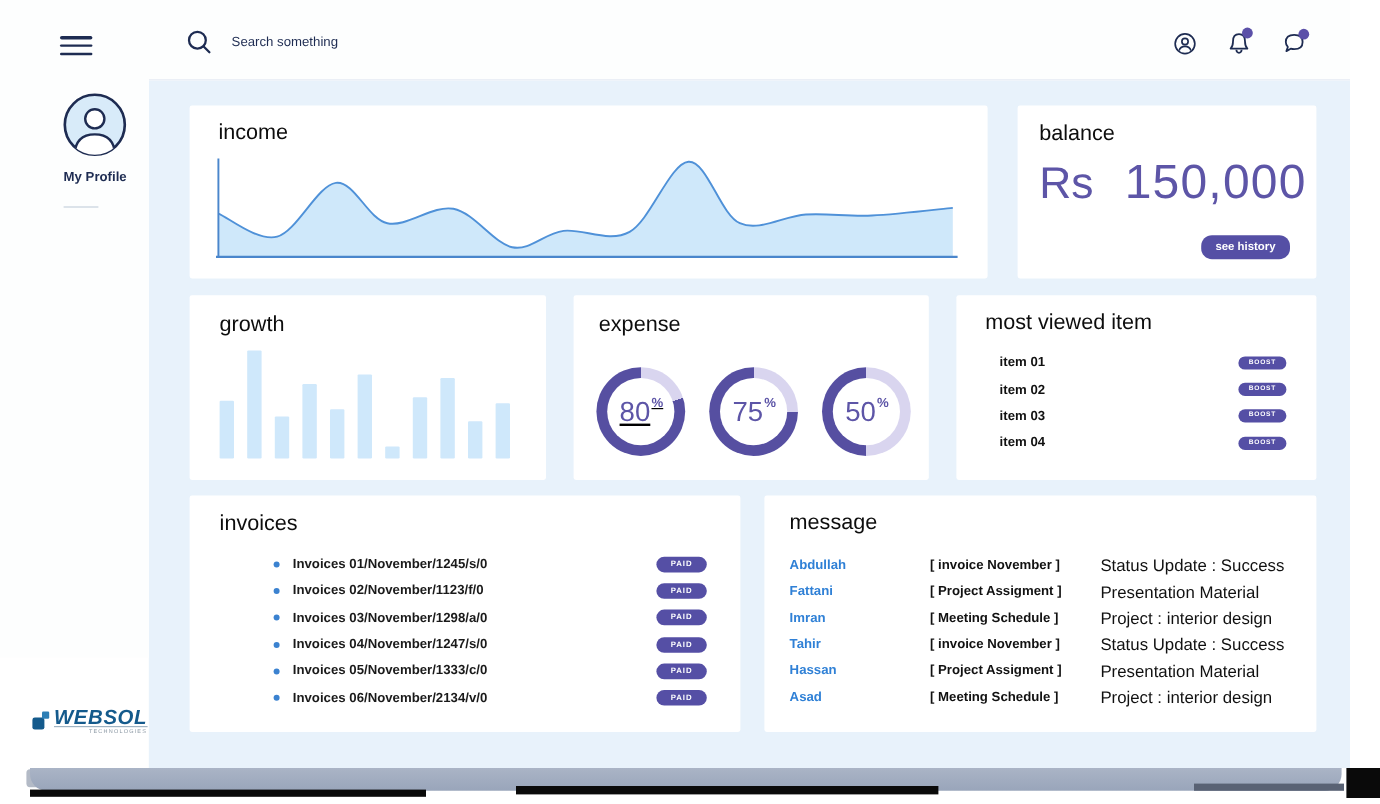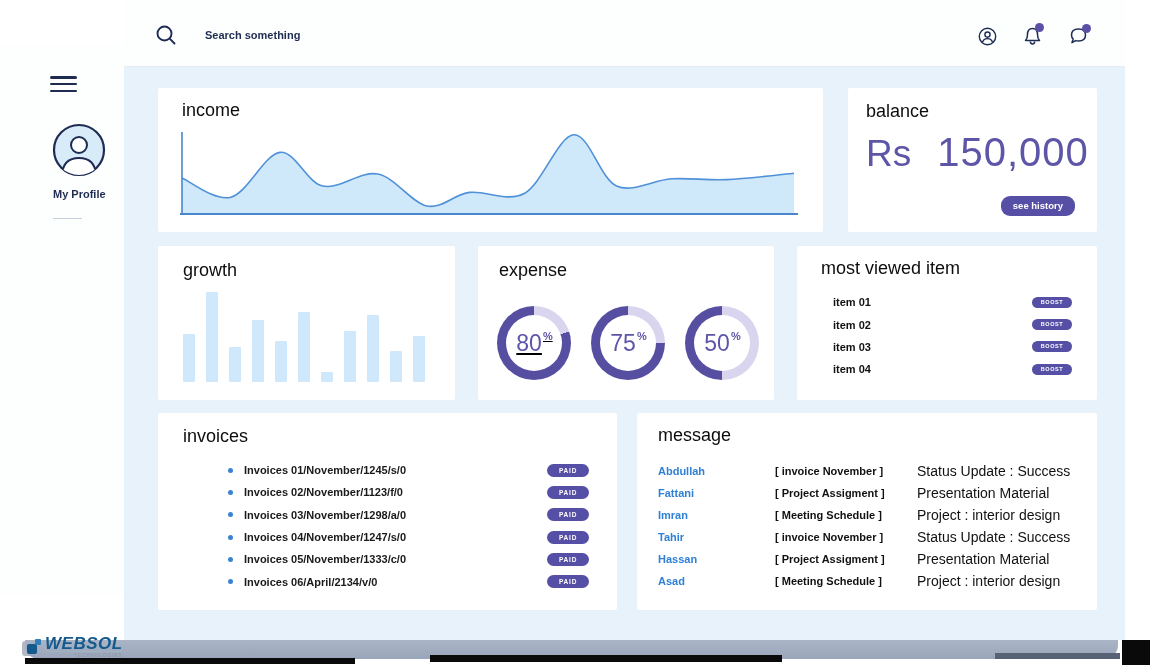--- a/index.html
+++ b/index.html
@@ -1,39 +1,39 @@
 <!DOCTYPE html>
 <html><head>
 <meta charset="utf-8">
 <style>
   * { margin:0; padding:0; box-sizing:border-box; }
   body { font-family:"Liberation Sans", sans-serif; background:#fff; }
   .page { position:relative; width:1150px; height:670px; background:#fff; overflow:hidden; }
 
   
-  .sidebar { position:absolute; left:0; top:0; width:124px; height:548px; background:#fdfefe; z-index:2;margin-top:46px; }
+  .sidebar { position:absolute; left:0; top:0; width:124px; height:548px; background:#fdfefe; z-index:2; }
   .hamburger { position:absolute; left:50px; top:30px; width:27px; cursor:pointer; }
   .hamburger span { display:block; height:2.6px; background:#1e2c52; border-radius:2px; margin-bottom:4.2px; }
   .avatar-wrap { position:absolute; left:52px; top:77px; }
   .profile-label { position:absolute; left:53px; top:142px; font-size:11px; font-weight:bold; color:#1e2c52; }
   .side-divider { position:absolute; left:53px; top:172px; width:29px; height:1px; background:#c7d1dd; }
   .side-nav { position:absolute; left:53px; top:193px; list-style:none; }
   .side-nav li { height:31.3px; display:flex; align-items:center; font-size:10.5px; font-weight:bold; color:#1e2c52; cursor:pointer; white-space:nowrap; }
   .logo { position:absolute; left:27px; top:591px; display:flex; align-items:flex-start; }
   .logo-squares { position:relative; width:16px; height:18px; margin-right:2px; }
   .logo-sq-big { position:absolute; left:0; top:7px; width:10px; height:10px; background:#145a8c; border-radius:2px; }
   .logo-sq-small { position:absolute; left:8px; top:2px; width:6px; height:6px; background:#2e7fb5; border-radius:1px; }
   .logo-text { display:flex; flex-direction:column; align-items:flex-end; }
   .logo-name { font-size:17px; font-weight:bold; font-style:italic; color:#145a8c; letter-spacing:.5px; line-height:14px; border-bottom:1px solid #9fb3c2; }
   .logo-sub { font-size:4.6px; color:#8a97a3; letter-spacing:1px; margin-top:1px; }
 
   
   .topbar { position:absolute; left:124px; top:0; width:1001px; height:67px; background:#fdfefe; border-bottom:1px solid #e6ecf4; z-index:1; }
   .search-box { position:absolute; left:31px; top:24px; display:flex; align-items:center; cursor:text; }
-  .search-label { margin-left:28px; font-size:11px; font-weight:bold; color:#1e2c52; }
+  .search-label { margin-left:16px; font-size:11px; font-weight:normal; color:#1e2c52; }
   .top-icons { position:absolute; right:36px; top:26px; display:flex; align-items:center; gap:26px; }
   .icon-btn { position:relative; cursor:pointer; }
   .noti-dot { position:absolute; right:-2px; top:-3px; width:9px; height:9px; border-radius:50%; background:#5b50a8; }
 
   
   .content-bg { position:absolute; left:124px; top:67px; width:1001px; height:573px; background:#e8f2fb; }
   .card { position:absolute; background:#fff; border-radius:2px; }
   .card-title { font-size:18px; color:#0d0d0d; font-weight:400; }
 
   .card-income { left:158px; top:88px; width:665px; height:144px; }
@@ -275,21 +275,21 @@
         <span class="inv-label">Invoices 04/November/1247/s/0</span>
         <span class="paid-badge">PAID</span>
       </div>
       <div class="inv-row">
         <span class="inv-bullet"></span>
         <span class="inv-label">Invoices 05/November/1333/c/0</span>
         <span class="paid-badge">PAID</span>
       </div>
       <div class="inv-row">
         <span class="inv-bullet"></span>
-        <span class="inv-label">Invoices 06/April/2134/v/0</span>
+        <span class="inv-label">Invoices 06/November/2134/v/0</span>
         <span class="paid-badge">PAID</span>
       </div>
     </div>
   </section>
 
   <section class="card card-message">
     <h2 class="card-title">message</h2>
     <div class="msg-list">
       <div class="msg-row">
         <span class="msg-name">Abdullah</span>

